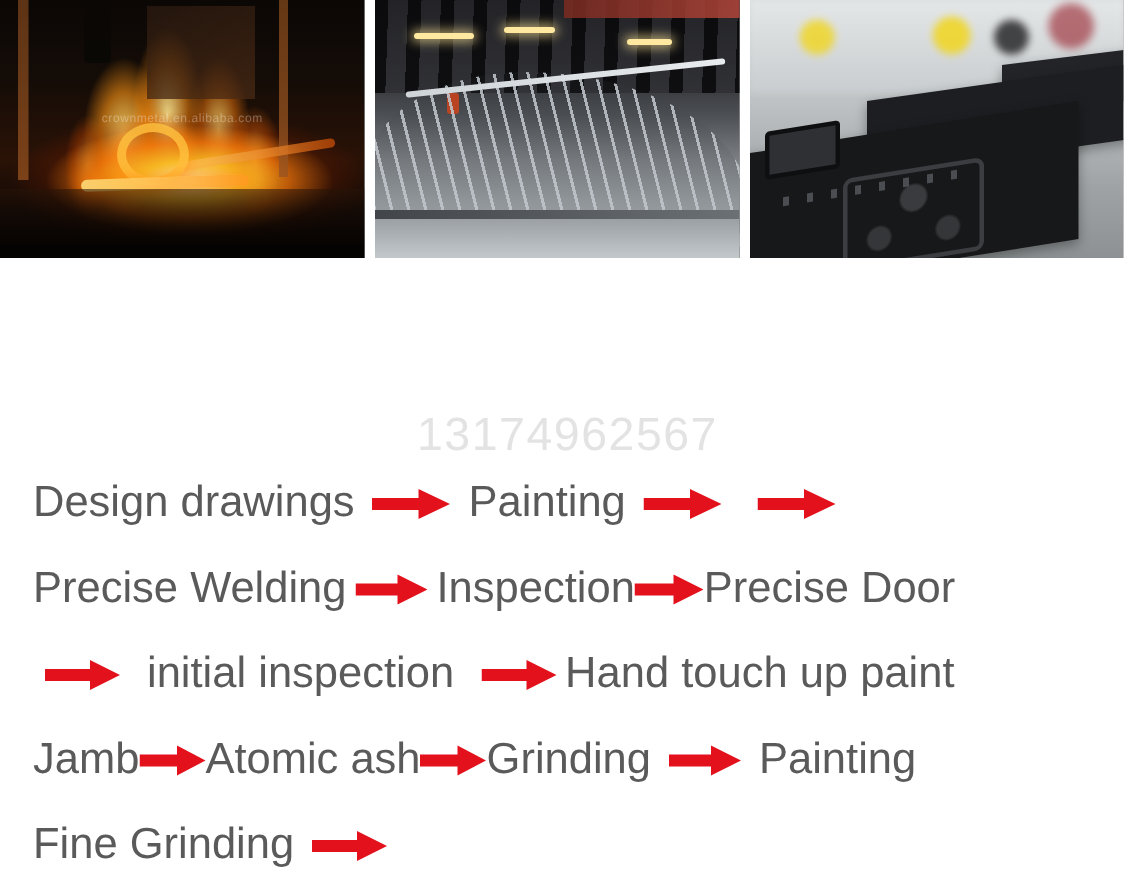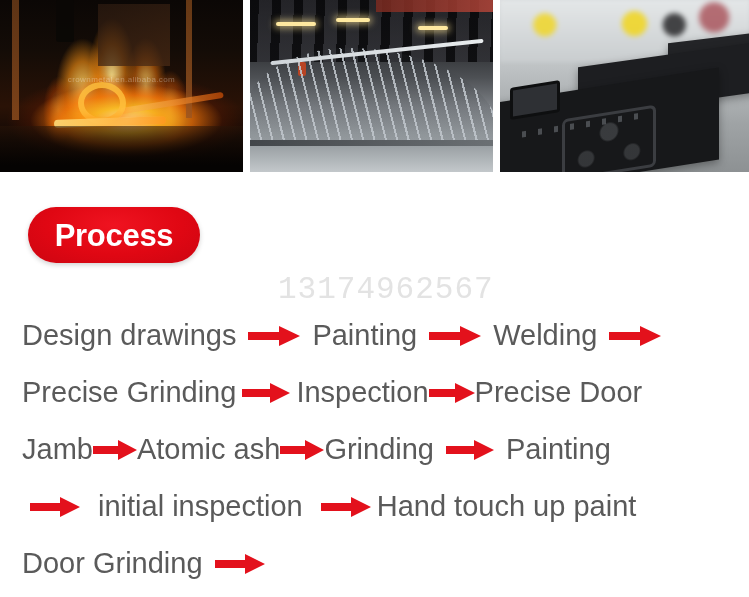--- a/index.html
+++ b/index.html
@@ -226,21 +226,21 @@
     font-weight: 700;
     letter-spacing: -0.3px;
     line-height: 1;
   }
 
   
   .watermark {
     position: absolute;
     left: 278px;
     top: 272px;
-    font-family: Liberation Mono, monospace;
+    font-family: Liberation Sans, sans-serif;
     font-size: 31px;
     color: #e3e3e3;
     letter-spacing: 1px;
     white-space: nowrap;
   }
 
   
   .flow {
     position: absolute;
     left: 22px;
@@ -315,23 +315,20 @@
         <div class="panel pB"></div>
         <div class="panel pA"></div>
         <div class="win"></div>
         <div class="studs"></div>
         <div class="orn"></div>
       </div>
     </div>
 
   </div>
 
-  <div class="badge">
-    <span class="badge-label">Process</span>
-  </div>
 
   <div class="watermark">13174962567</div>
 
   <div class="flow">
 
     <div class="flow-line">
       <span class="step">Design drawings</span>
       <span class="sp-m"></span>
       <span class="arrow">
           <svg width="52" height="22" viewBox="0 0 52 22">
@@ -340,69 +337,44 @@
         </span>
       <span class="sp-m"></span>
       <span class="step">Painting</span>
       <span class="sp-m"></span>
       <span class="arrow">
           <svg width="52" height="22" viewBox="0 0 52 22">
             <path d="M0 7 H31 V1 L52 11 L31 21 V15 H0 Z" fill="#e3111c"></path>
           </svg>
         </span>
       <span class="sp-m"></span>
-      <span class="step">Welding</span>
       <span class="sp-m"></span>
       <span class="arrow">
           <svg width="52" height="22" viewBox="0 0 52 22">
             <path d="M0 7 H31 V1 L52 11 L31 21 V15 H0 Z" fill="#e3111c"></path>
           </svg>
         </span>
     </div>
 
     <div class="flow-line">
-      <span class="step">Precise Grinding</span>
+      <span class="step">Precise Welding</span>
       <span class="sp-s"></span>
       <span class="arrow">
           <svg width="48" height="22" viewBox="0 0 48 22">
             <path d="M0 7 H28 V1 L48 11 L28 21 V15 H0 Z" fill="#e3111c"></path>
           </svg>
         </span>
       <span class="sp-s"></span>
       <span class="step">Inspection</span>
       <span class="arrow">
           <svg width="46" height="22" viewBox="0 0 46 22">
             <path d="M0 7 H26 V1 L46 11 L26 21 V15 H0 Z" fill="#e3111c"></path>
           </svg>
         </span>
       <span class="step">Precise Door</span>
-    </div>
-
-    <div class="flow-line">
-      <span class="step">Jamb</span>
-      <span class="arrow">
-          <svg width="44" height="22" viewBox="0 0 44 22">
-            <path d="M0 7 H25 V1 L44 11 L25 21 V15 H0 Z" fill="#e3111c"></path>
-          </svg>
-        </span>
-      <span class="step">Atomic ash</span>
-      <span class="arrow">
-          <svg width="44" height="22" viewBox="0 0 44 22">
-            <path d="M0 7 H25 V1 L44 11 L25 21 V15 H0 Z" fill="#e3111c"></path>
-          </svg>
-        </span>
-      <span class="step">Grinding</span>
-      <span class="sp-m"></span>
-      <span class="arrow">
-          <svg width="48" height="22" viewBox="0 0 48 22">
-            <path d="M0 7 H28 V1 L48 11 L28 21 V15 H0 Z" fill="#e3111c"></path>
-          </svg>
-        </span>
-      <span class="sp-m"></span>
-      <span class="step">Painting</span>
     </div>
 
     <div class="flow-line indent">
       <span class="arrow">
           <svg width="50" height="22" viewBox="0 0 50 22">
             <path d="M0 7 H30 V1 L50 11 L30 21 V15 H0 Z" fill="#e3111c"></path>
           </svg>
         </span>
       <span class="sp-l"></span>
       <span class="step">initial inspection</span>
@@ -410,21 +382,45 @@
       <span class="arrow">
           <svg width="50" height="22" viewBox="0 0 50 22">
             <path d="M0 7 H30 V1 L50 11 L30 21 V15 H0 Z" fill="#e3111c"></path>
           </svg>
         </span>
       <span class="sp-s"></span>
       <span class="step">Hand touch up paint</span>
     </div>
 
     <div class="flow-line">
-      <span class="step">Door Grinding</span>
+      <span class="step">Jamb</span>
+      <span class="arrow">
+          <svg width="44" height="22" viewBox="0 0 44 22">
+            <path d="M0 7 H25 V1 L44 11 L25 21 V15 H0 Z" fill="#e3111c"></path>
+          </svg>
+        </span>
+      <span class="step">Atomic ash</span>
+      <span class="arrow">
+          <svg width="44" height="22" viewBox="0 0 44 22">
+            <path d="M0 7 H25 V1 L44 11 L25 21 V15 H0 Z" fill="#e3111c"></path>
+          </svg>
+        </span>
+      <span class="step">Grinding</span>
+      <span class="sp-m"></span>
+      <span class="arrow">
+          <svg width="48" height="22" viewBox="0 0 48 22">
+            <path d="M0 7 H28 V1 L48 11 L28 21 V15 H0 Z" fill="#e3111c"></path>
+          </svg>
+        </span>
+      <span class="sp-m"></span>
+      <span class="step">Painting</span>
+    </div>
+
+    <div class="flow-line">
+      <span class="step">Fine Grinding</span>
       <span class="sp-m"></span>
       <span class="arrow">
           <svg width="50" height="22" viewBox="0 0 50 22">
             <path d="M0 7 H30 V1 L50 11 L30 21 V15 H0 Z" fill="#e3111c"></path>
           </svg>
         </span>
       <span class="sp-m"></span>
     </div>
 
   </div>

